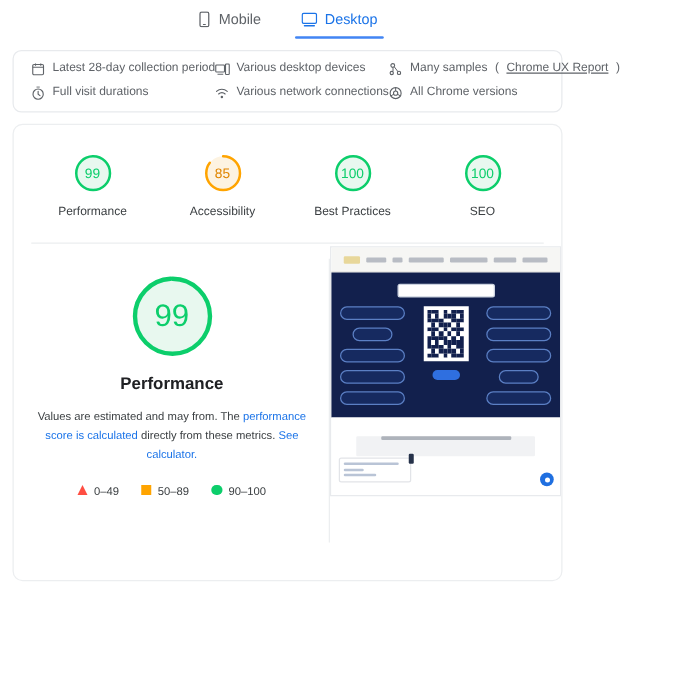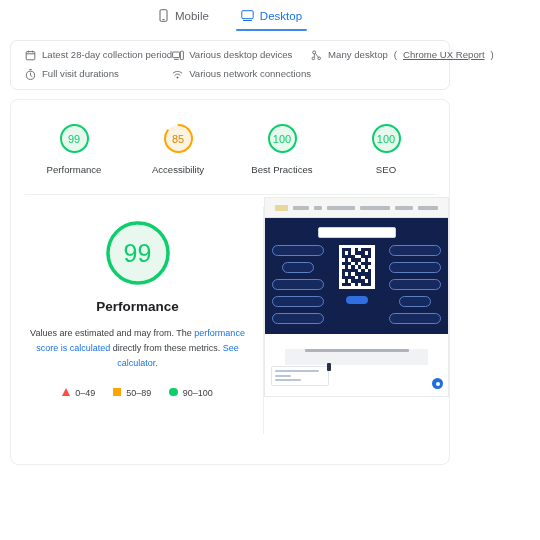--- a/index.html
+++ b/index.html
@@ -247,24 +247,34 @@
     <div class="info-col">
       <div class="info-row">
         <span class="ico">
           <svg width="11" height="11" viewBox="0 0 11 11" fill="none">
             <circle cx="3.2" cy="2.4" r="1.5" stroke="#5f6368" stroke-width="0.9"></circle>
             <circle cx="8.2" cy="8.3" r="1.3" stroke="#5f6368" stroke-width="0.9"></circle>
             <circle cx="2.4" cy="8.4" r="1.3" stroke="#5f6368" stroke-width="0.9"></circle>
             <path d="M3.4 4v3M4.4 3.4l3 4" stroke="#5f6368" stroke-width="0.8"></path>
           </svg>
         </span>
-        <span>Many desktop</span>
+        <span>Many samples</span>
         <span>(</span>
           <span class="cux-link">Chrome UX Report</span>
           <span>)</span>
+      </div>
+      <div class="info-row">
+        <span class="ico">
+          <svg width="11" height="11" viewBox="0 0 11 11" fill="none">
+            <circle cx="5.5" cy="5.5" r="4.4" stroke="#5f6368" stroke-width="0.9"></circle>
+            <circle cx="5.5" cy="5.5" r="1.7" stroke="#5f6368" stroke-width="0.9"></circle>
+            <path d="M5.5 1.1v2.7M9.3 7.7L7 6.4M1.7 7.7L4 6.4" stroke="#5f6368" stroke-width="0.8"></path>
+          </svg>
+        </span>
+        <span>All Chrome versions</span>
       </div>
     </div>
 
   </div>
 
 
   <div class="card">
 
     <div class="gauges">
 

